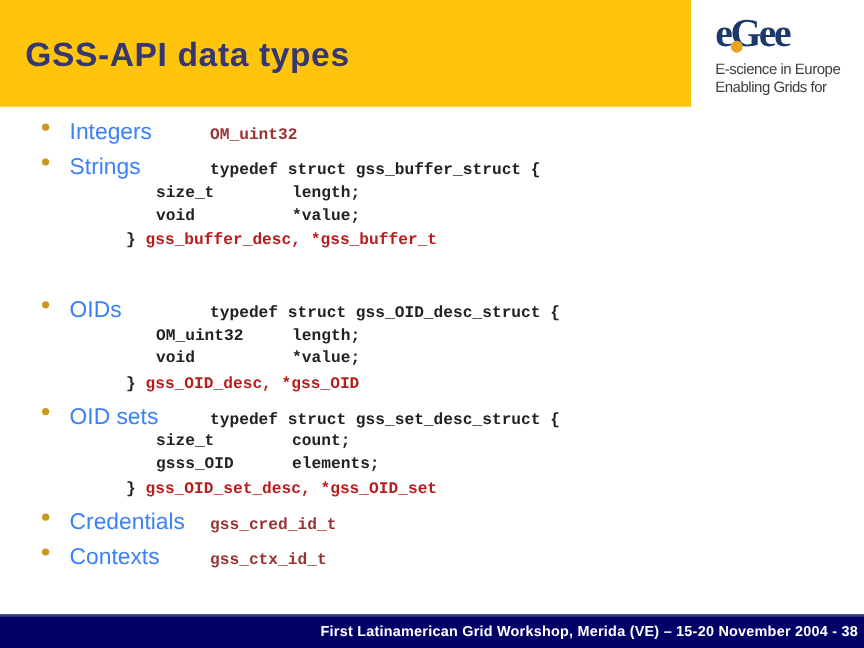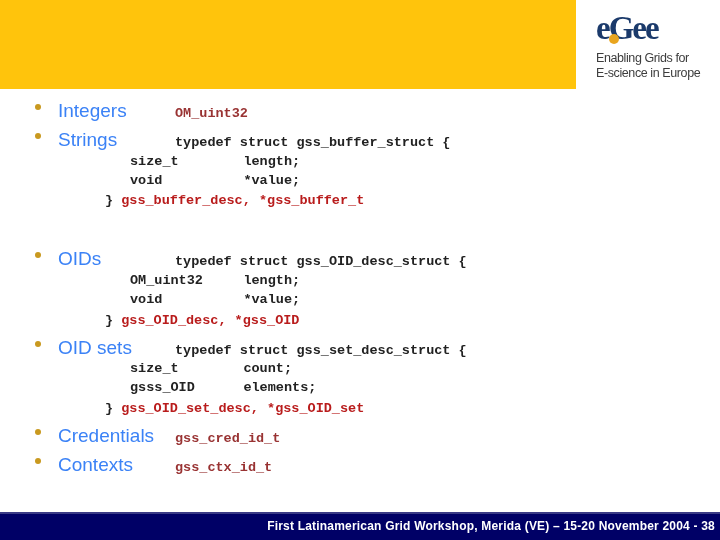--- a/index.html
+++ b/index.html
@@ -55,26 +55,27 @@
     display:inline-block;margin-right:5px;line-height:24px;
     font-size:12px;font-weight:bold;color:#ffffff;letter-spacing:0.2px;
   }
 </style>
 </head>
 <body>
 
 <div class="slide">
 
   <div class="band"></div>
+  <div class="title">GSS-API data types</div>
 
   <div class="logo-box">
     <div class="logo-word"><span>e</span><span class="g">G</span><span>e</span><span>e</span></div>
     <div class="tagline">
+      <div>E-science in Europe</div>
       <div>Enabling Grids for</div>
-      <div>E-science in Europe</div>
     </div>
   </div>
 
   <div class="row" style="top:100px">
     <span class="dot"></span><span class="label">Integers</span><span class="code red">OM_uint32</span>
   </div>
 
   <div class="row" style="top:129px">
     <span class="dot"></span><span class="label">Strings</span><span class="code dark">typedef struct gss_buffer_struct {</span>
   </div>

